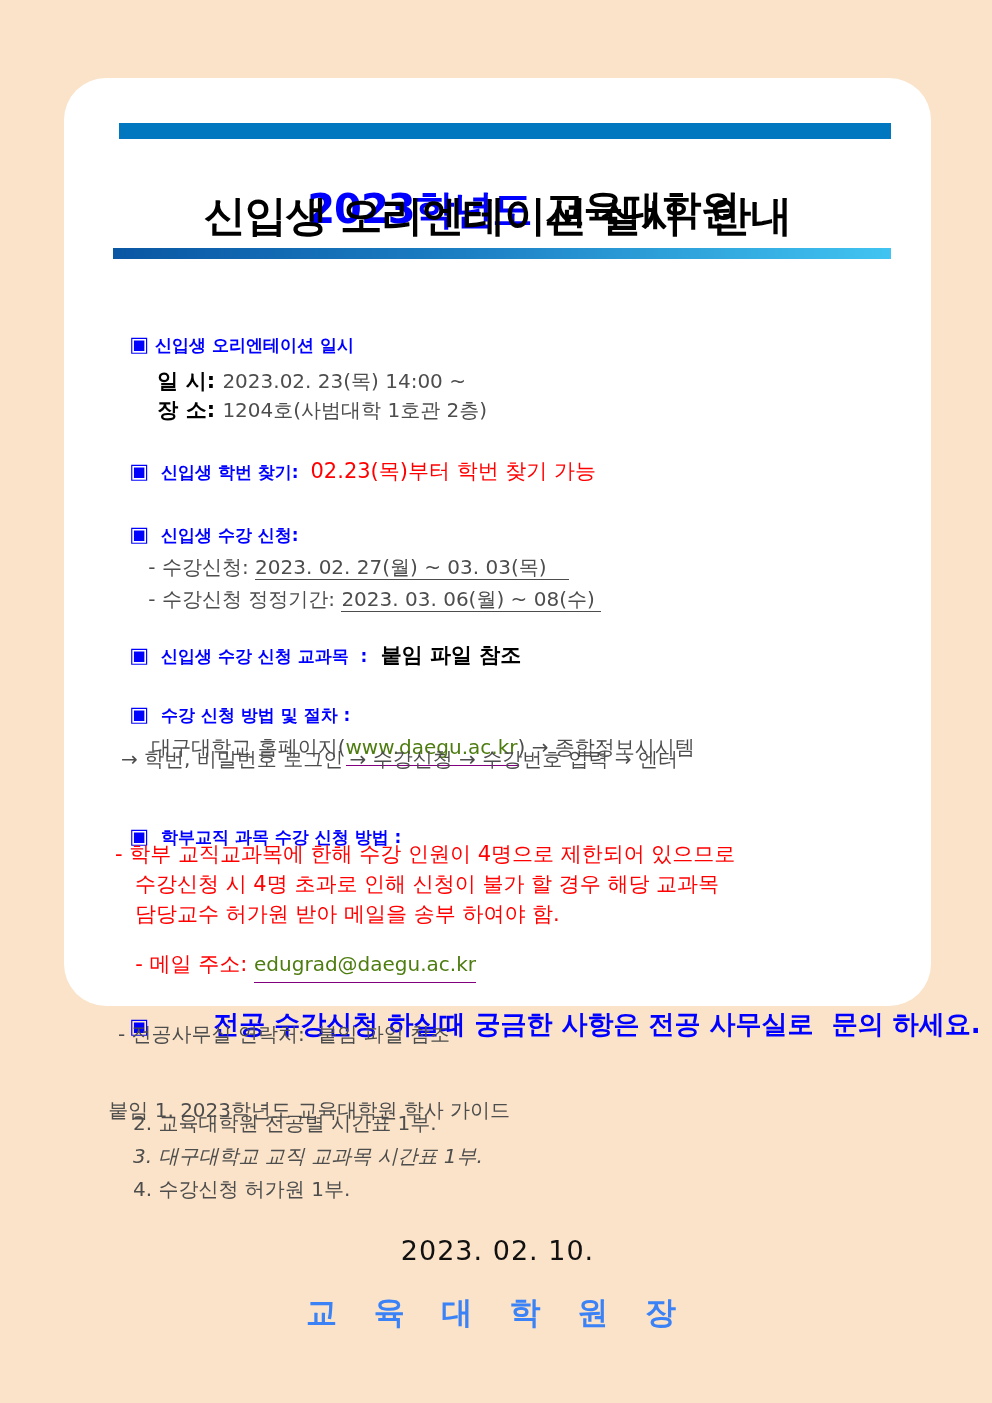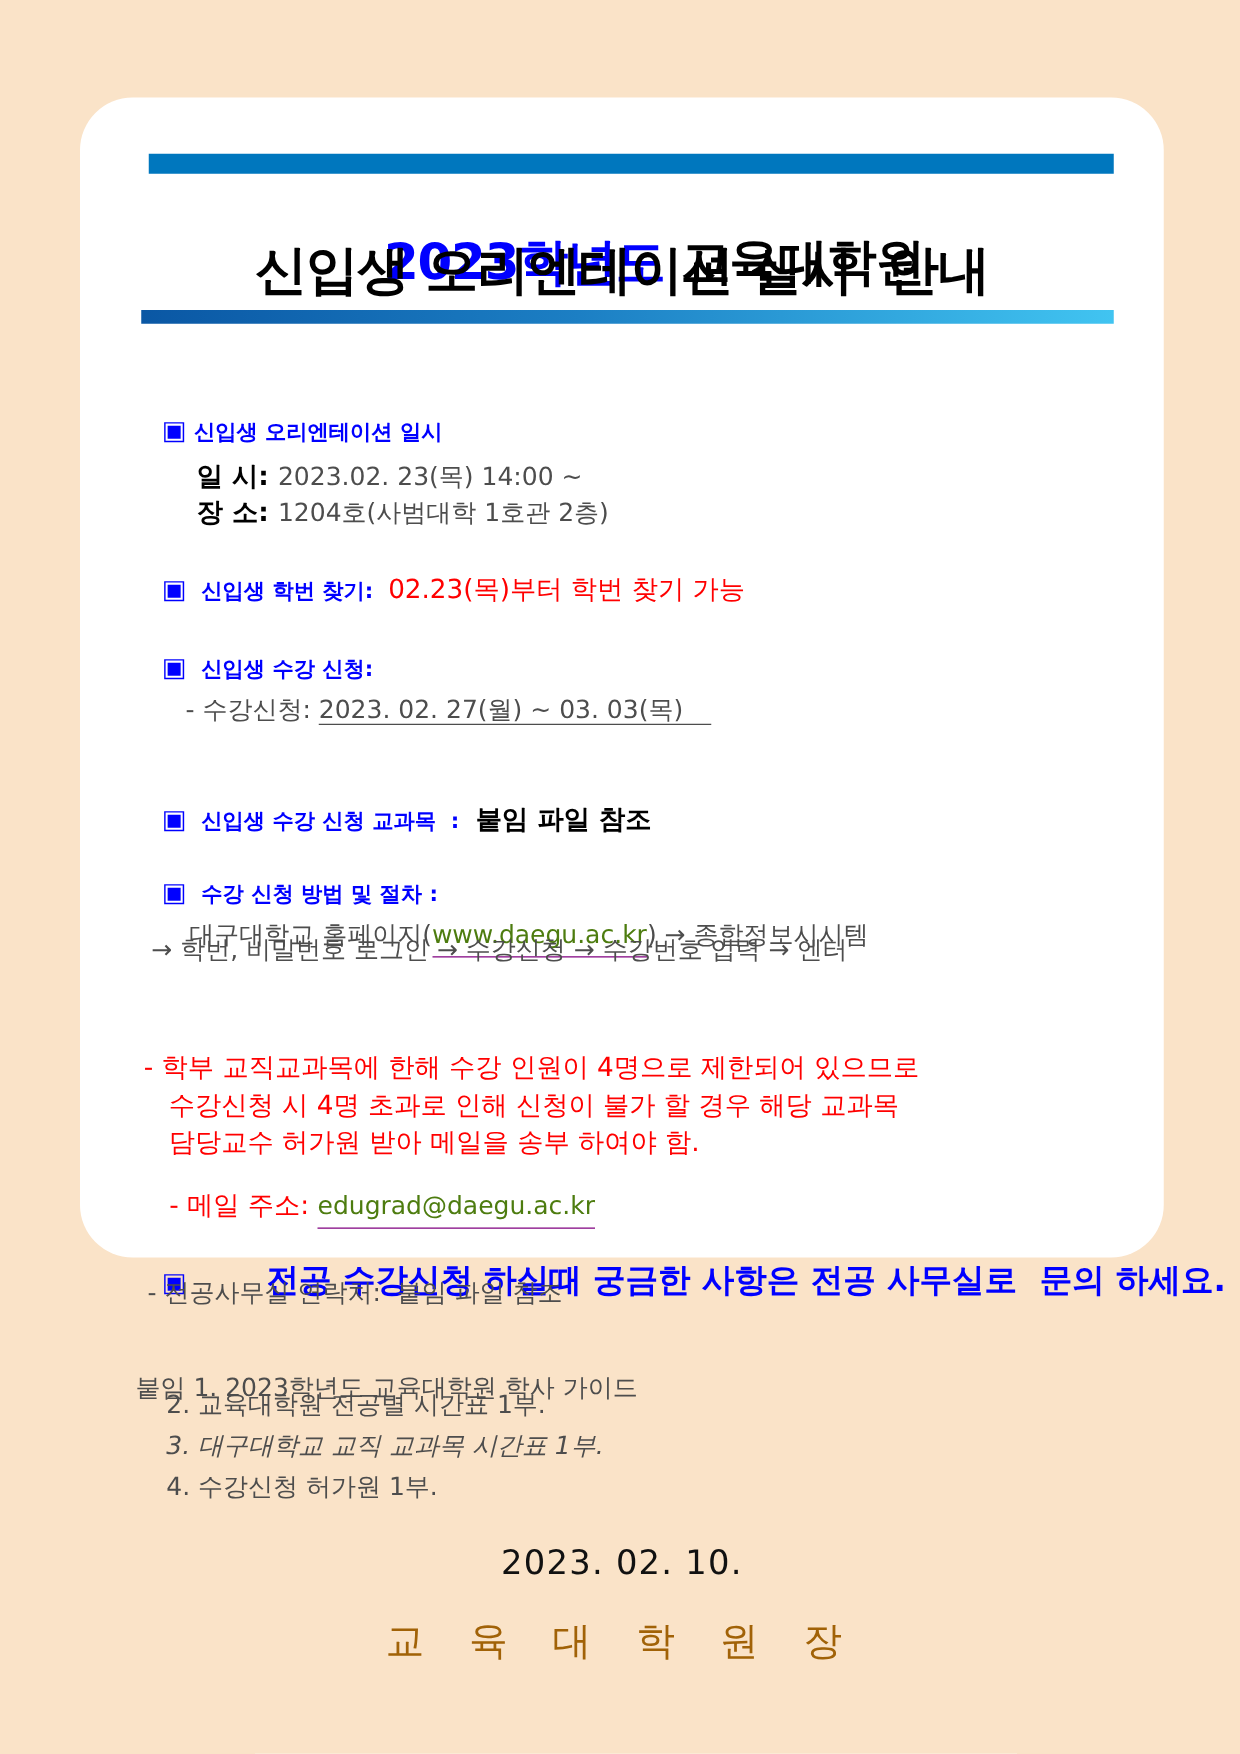--- a/index.html
+++ b/index.html
@@ -35,21 +35,21 @@
   .bullet  { font-size: 21px; color: #0000FF; font-weight: bold; }
   .body-t  { font-size: 20px; color: #4D4D4D; }
   .label-b { font-size: 21px; font-weight: bold; color: #000; }
   .red-t   { color: #FF0000; }
   .link    { color: #4d7c0f; text-decoration: none; border-bottom: 1.5px solid #800080; padding-bottom: 6px; }
   .uline   { border-bottom: 1.5px solid #4D4D4D; padding-bottom: 0; }
   .pad-r22 { padding-right: 22px; }
   .pad-r6  { padding-right: 6px; }
 
   .date-t { top: 1157px; font-size: 27px; color: #111; letter-spacing: 1px; }
-  .sig-t  { top: 1214px; font-size: 31px; color: #a16207; font-weight: 400; letter-spacing: 13px; }
+  .sig-t  { top: 1214px; font-size: 31px; color: #3b82f6; font-weight: 700; letter-spacing: 13px; }
 </style>
 </head>
 <body>
 
 <div class="panel">
 
   <div class="top-bar"></div>
   <div class="abs center title1">
     <span class="year">2023학년도</span><span> 교육대학원</span>
   </div>
@@ -69,33 +69,39 @@
   <div class="abs" style="left:45px; top:360px;">
     <span class="bullet">▣</span><span class="heading">  신입생 학번 찾기:  </span><span class="body-t red-t" style="font-size:21px;">02.23(목)부터 학번 찾기 가능</span>
   </div>
 
   <div class="abs" style="left:45px; top:425px;">
     <span class="bullet">▣</span><span class="heading">  신입생 수강 신청:</span>
   </div>
   <div class="abs" style="left:64px; top:457px;">
     <span class="body-t">- 수강신청: </span><span class="body-t uline pad-r22">2023. 02. 27(월) ~ 03. 03(목)</span>
   </div>
+  <div class="abs" style="left:64px; top:489px;">
+    <span class="body-t">- 수강신청 정정기간: </span><span class="body-t uline pad-r6">2023. 03. 06(월) ~ 08(수)</span>
+  </div>
 
   <div class="abs" style="left:45px; top:544px;">
     <span class="bullet">▣</span><span class="heading">  신입생 수강 신청 교과목  : </span><span class="label-b"> 붙임 파일 참조</span>
   </div>
 
   <div class="abs" style="left:45px; top:605px;">
     <span class="bullet">▣</span><span class="heading">  수강 신청 방법 및 절차 :</span>
   </div>
   <div class="abs" style="left:67px; top:637px;">
     <span class="body-t">대구대학교 홈페이지(</span><a href="#" class="link" style="font-size:20px;">www.daegu.ac.kr</a><span class="body-t">) → 종합정보시시템</span>
   </div>
   <div class="abs body-t" style="left:57px; top:668px;">→ 학번, 비밀번호 로그인 → 수강신청 → 수강번호 입력 → 엔터</div>
 
+  <div class="abs" style="left:45px; top:727px;">
+    <span class="bullet">▣</span><span class="heading">  학부교직 과목 수강 신청 방법 :</span>
+  </div>
   <div class="abs body-t red-t" style="left:51px; top:762px; font-size:21px;">- 학부 교직교과목에 한해 수강 인원이 4명으로 제한되어 있으므로</div>
   <div class="abs body-t red-t" style="left:71px; top:792px; font-size:21px;">수강신청 시 4명 초과로 인해 신청이 불가 할 경우 해당 교과목</div>
   <div class="abs body-t red-t" style="left:71px; top:822px; font-size:21px;">담당교수 허가원 받아 메일을 송부 하여야 함.</div>
   <div class="abs" style="left:51px; top:853px;">
     <span class="body-t red-t" style="font-size:21px;">- 메일 주소: </span><a href="#" class="link" style="font-size:20px;">edugrad@daegu.ac.kr</a>
   </div>
 
   <div class="abs" style="left:45px; top:910px;">
     <span class="bullet">▣</span><span class="heading" style="font-size:26px;padding-left:46px;">  전공 수강신청 하실때 궁금한 사항은 전공 사무실로  문의 하세요.</span>
   </div>

